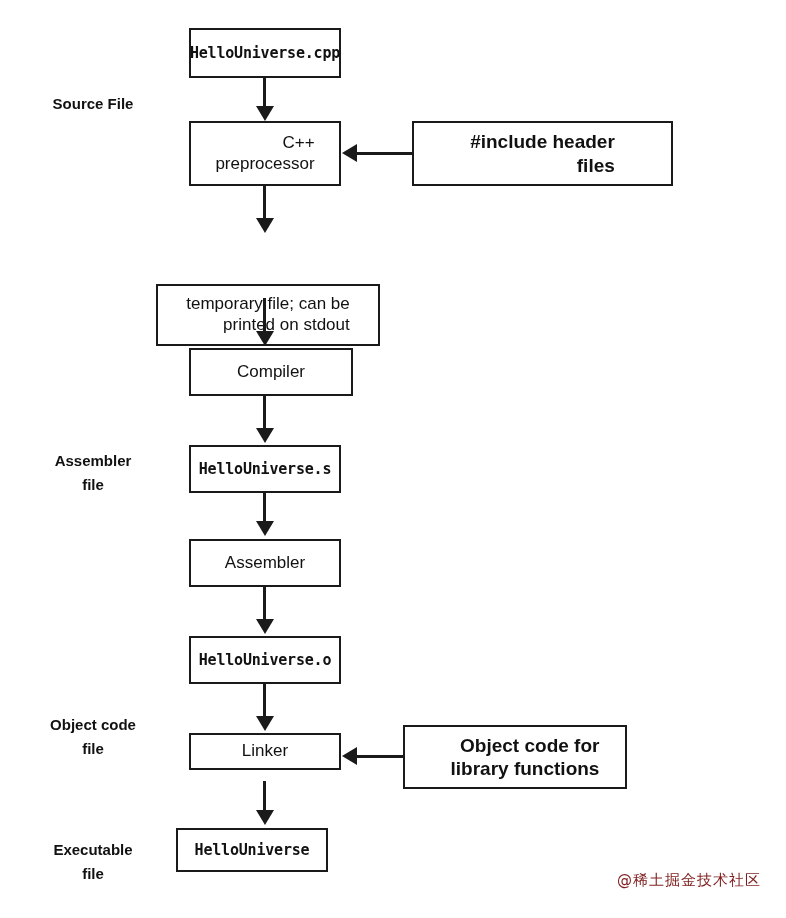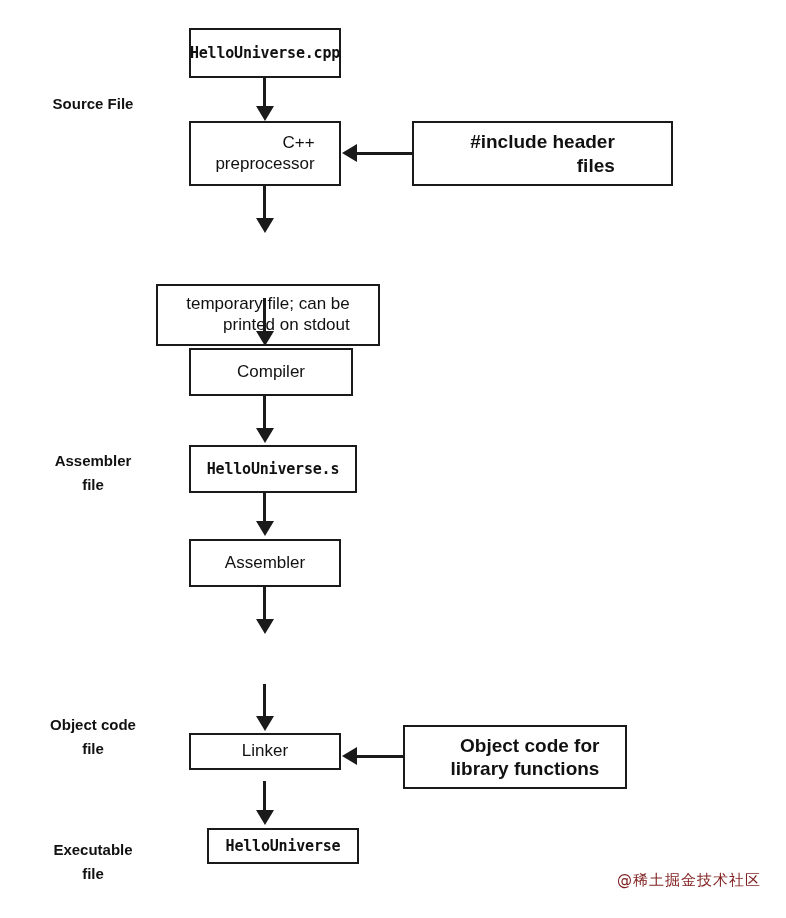--- a/index.html
+++ b/index.html
@@ -135,39 +135,42 @@
 
   <div class="node plain" style="left:156px; top:236px; width:224px; height:62px;margin-top:48px;">
     <span class="txt">temporary file; can be
 printed on stdout</span>
   </div>
 
   <div class="node plain" style="left:189px; top:348px; width:164px; height:48px;">
     <span class="txt">Compiler</span>
   </div>
 
-  <div class="node mono" style="left:189px; top:445px; width:168px; height:48px;">
+  <div class="node mono" style="left:189px; top:445px; width:152px; height:48px;">
     <span class="txt">HelloUniverse.s</span>
   </div>
 
   <div class="node plain" style="left:189px; top:539px; width:152px; height:48px;">
     <span class="txt">Assembler</span>
   </div>
 
+  <div class="node mono" style="left:189px; top:636px; width:152px; height:48px;">
+    <span class="txt">HelloUniverse.o</span>
+  </div>
 
   <div class="node plain" style="left:189px; top:733px; width:152px; height:37px;">
     <span class="txt">Linker</span>
   </div>
 
   <div class="node strong" style="left:403px; top:725px; width:224px; height:64px;padding-left:20px;">
     <span class="txt">Object code for
 library functions</span>
   </div>
 
-  <div class="node mono" style="left:207px; top:828px; width:152px; height:36px;">
+  <div class="node mono" style="left:176px; top:828px; width:152px; height:44px;">
     <span class="txt">HelloUniverse</span>
   </div>
 
   <div class="v-line" style="left:263px; top:78px; height:31px;"></div>
   <div class="arrow-down" style="left:256px; top:106px;"></div>
 
   <div class="h-line" style="left:356px; top:152px; width:58px;"></div>
   <div class="arrow-left" style="left:342px; top:144px;"></div>
 
   <div class="v-line" style="left:263px; top:186px; height:35px;"></div>

